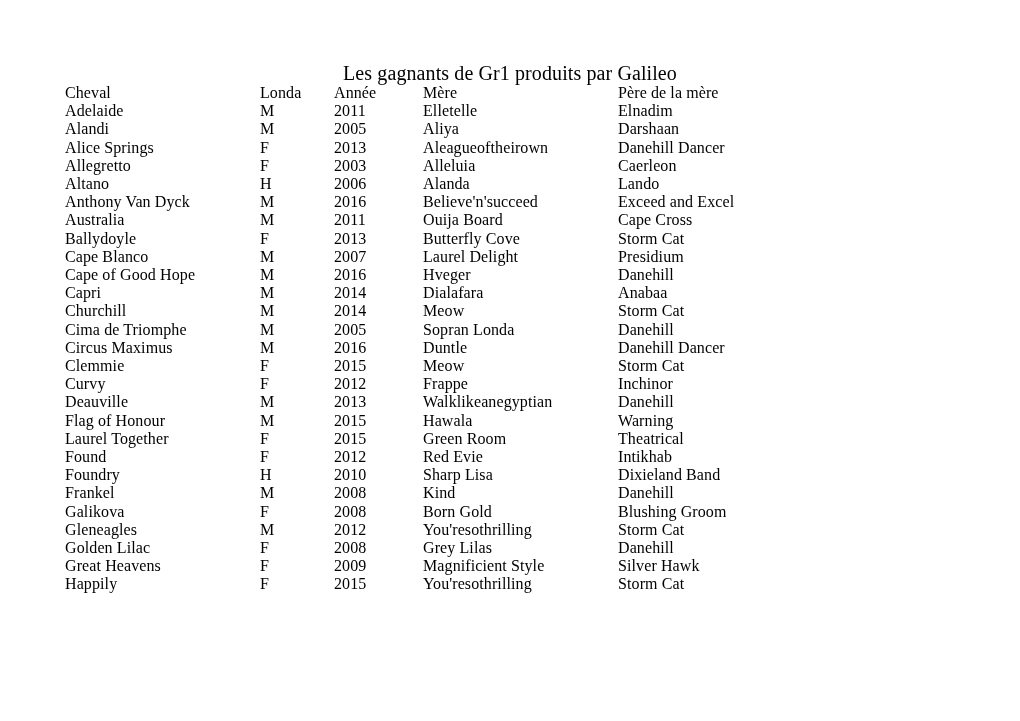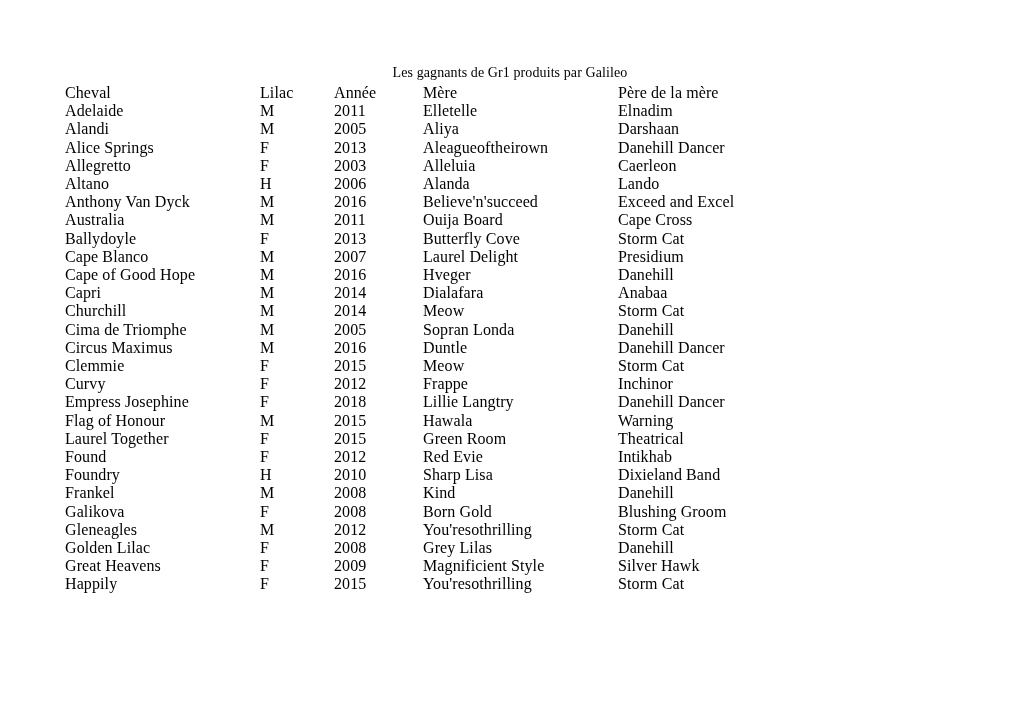--- a/index.html
+++ b/index.html
@@ -20,21 +20,21 @@
     width: 1020px;
     height: 721px;
     background: #ffffff;
   }
   .doc-title {
     position: absolute;
     left: 0;
     top: 64px;
     width: 1020px;
     text-align: center;
-    font-size: 14px;
+    font-size: 20px;
     line-height: 18.2px;
     white-space: nowrap;
     letter-spacing: 0.1px;
   }
   .table-wrap {
     position: absolute;
     left: 65px;
     top: 84px;
     width: 900px;
   }
@@ -85,21 +85,21 @@
       <colgroup>
         <col class="c-name">
           <col class="c-sex">
           <col class="c-year">
           <col class="c-dam">
           <col class="c-sire">
       </colgroup>
       <thead>
         <tr>
           <th class="name">Cheval</th>
-          <th class="sex">Lilac</th>
+          <th class="sex">Londa</th>
           <th class="year">Année</th>
           <th class="dam">Mère</th>
           <th class="sire">Père de la mère</th>
         </tr>
       </thead>
       <tbody id="table-body">
           <tr>
             <td class="name">Adelaide</td>
             <td class="sex">M</td>
             <td class="year">2011</td>
@@ -205,25 +205,25 @@
             <td class="sire">Storm Cat</td>
           </tr>
           <tr>
             <td class="name">Curvy</td>
             <td class="sex">F</td>
             <td class="year">2012</td>
             <td class="dam">Frappe</td>
             <td class="sire">Inchinor</td>
           </tr>
           <tr>
-            <td class="name">Empress Josephine</td>
-            <td class="sex">F</td>
-            <td class="year">2018</td>
-            <td class="dam">Lillie Langtry</td>
-            <td class="sire">Danehill Dancer</td>
+            <td class="name">Deauville</td>
+            <td class="sex">M</td>
+            <td class="year">2013</td>
+            <td class="dam">Walklikeanegyptian</td>
+            <td class="sire">Danehill</td>
           </tr>
           <tr>
             <td class="name">Flag of Honour</td>
             <td class="sex">M</td>
             <td class="year">2015</td>
             <td class="dam">Hawala</td>
             <td class="sire">Warning</td>
           </tr>
           <tr>
             <td class="name">Laurel Together</td>

